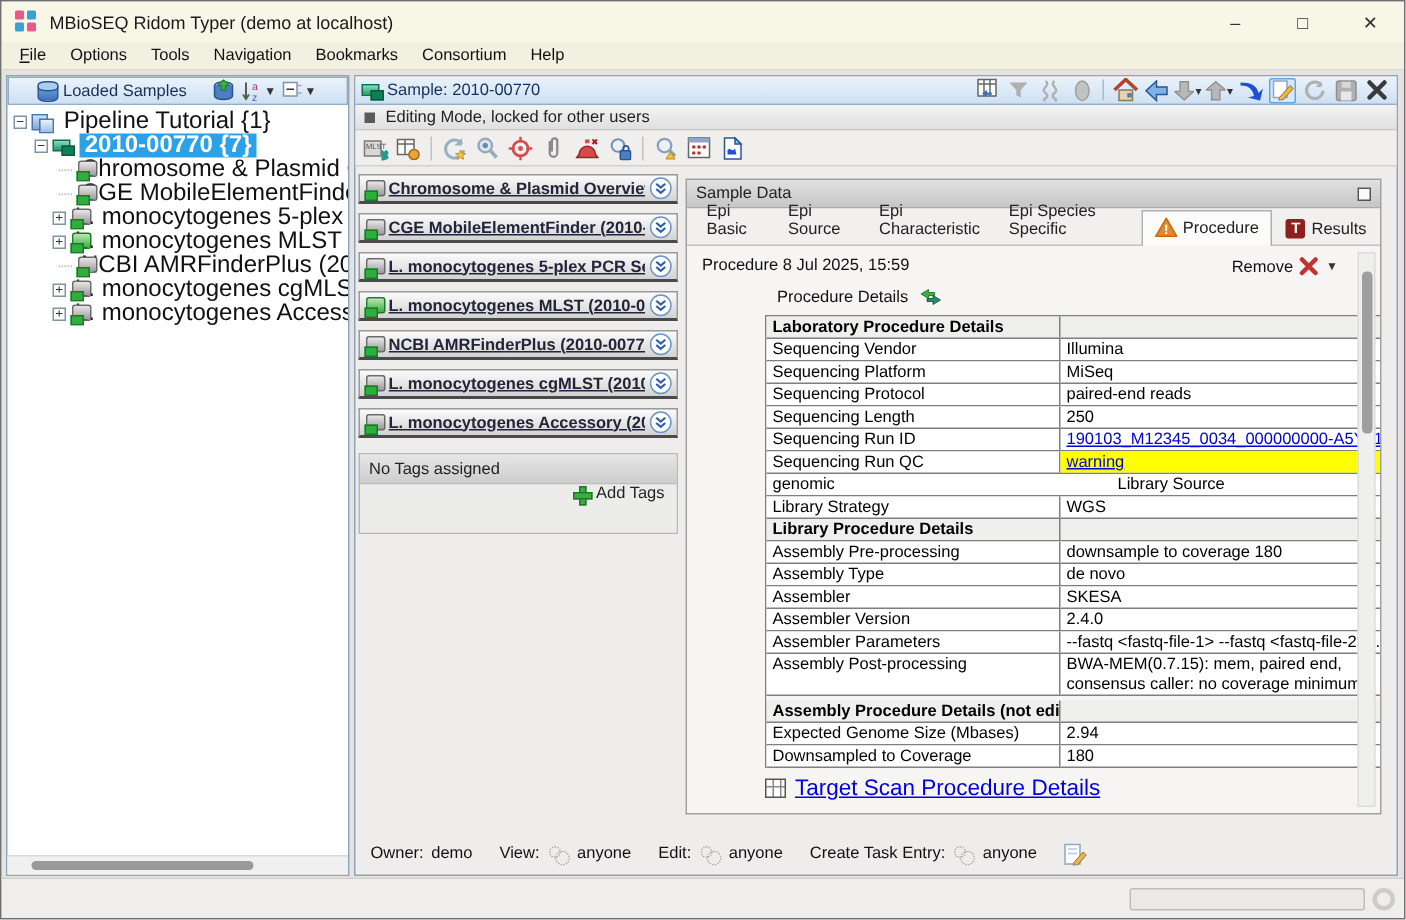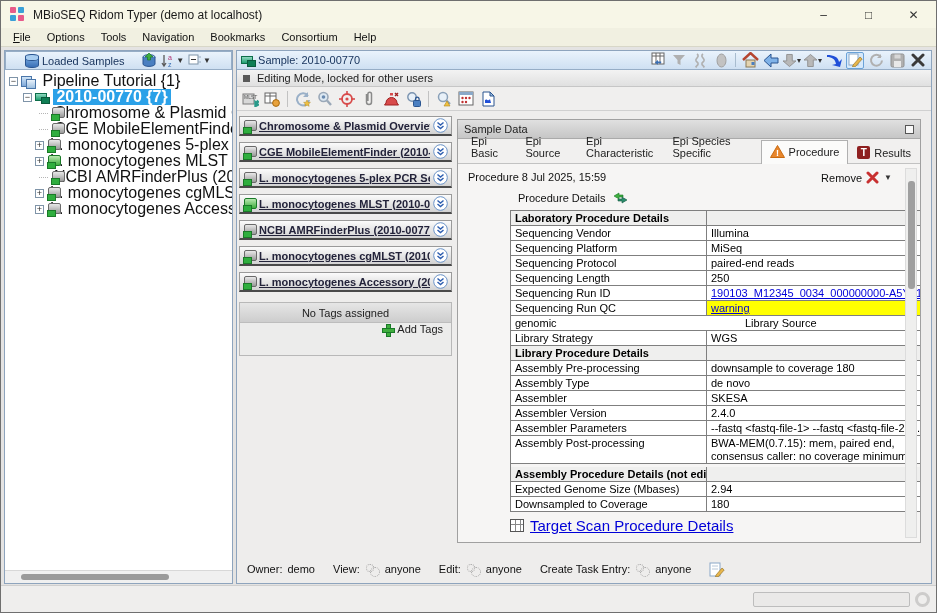--- a/index.html
+++ b/index.html
@@ -82,21 +82,21 @@
 
   .rp-content { flex:1; position:relative; }
 
   
   .analyses-col { position:absolute; left:2px; top:5px; width:213px; }
   .an-btn { height:20px; background:linear-gradient(#fbfbfb,#d2d2d2); border:1px solid #9a9a9a; border-bottom:2px solid #4a4a4a; display:flex; align-items:center; padding:0 3px; margin-bottom:6px; }
   .an-label { flex:1; font-size:11px; font-weight:bold; color:#23233a; text-decoration:underline; white-space:nowrap; overflow:hidden; margin:0 3px; }
   .chev-circle { flex:0 0 15px; }
 
   .tags-box { margin-top:10px; border:1px solid #b8b8b8; }
-  .tags-header { height:20px; background:linear-gradient(#e6e6e6,#cdcdcd); display:flex; align-items:center; padding:0 6px; font-size:11px; color:#222; border-bottom:1px solid #bdbdbd;justify-content:center; }
+  .tags-header { height:20px; background:linear-gradient(#e6e6e6,#cdcdcd); display:flex; align-items:center; padding:0 6px; font-size:11px; color:#222; border-bottom:1px solid #bdbdbd; }
   .tags-body { height:32px; background:#ececeb; display:flex; align-items:flex-start; justify-content:flex-end; padding:0 8px; }
   .add-tags { display:flex; align-items:center; gap:4px; font-size:11px; color:#222; }
   .plus-icon { width:11px; height:11px; position:relative; }
   .plus-icon::before { content:""; position:absolute; left:4px; top:0; width:3px; height:11px; background:#3fae3e; border:0.5px solid #1a7a28; }
   .plus-icon::after { content:""; position:absolute; left:0; top:4px; width:11px; height:3px; background:#3fae3e; border:0.5px solid #1a7a28; }
 
   
   .sample-data { position:absolute; left:220px; top:8px; right:10px; height:424px; background:#f6f5f4; border:1px solid #a0a0a0; display:flex; flex-direction:column; }
   .sd-header { height:19px; background:linear-gradient(#e0e0e0,#c6c6c6); border-bottom:1px solid #aaa; display:flex; align-items:center; padding:0 6px; font-size:11px; color:#222; }
   .sd-max { margin-left:auto; width:9px; height:9px; border:1px solid #555; background:#f8f8f8; }

